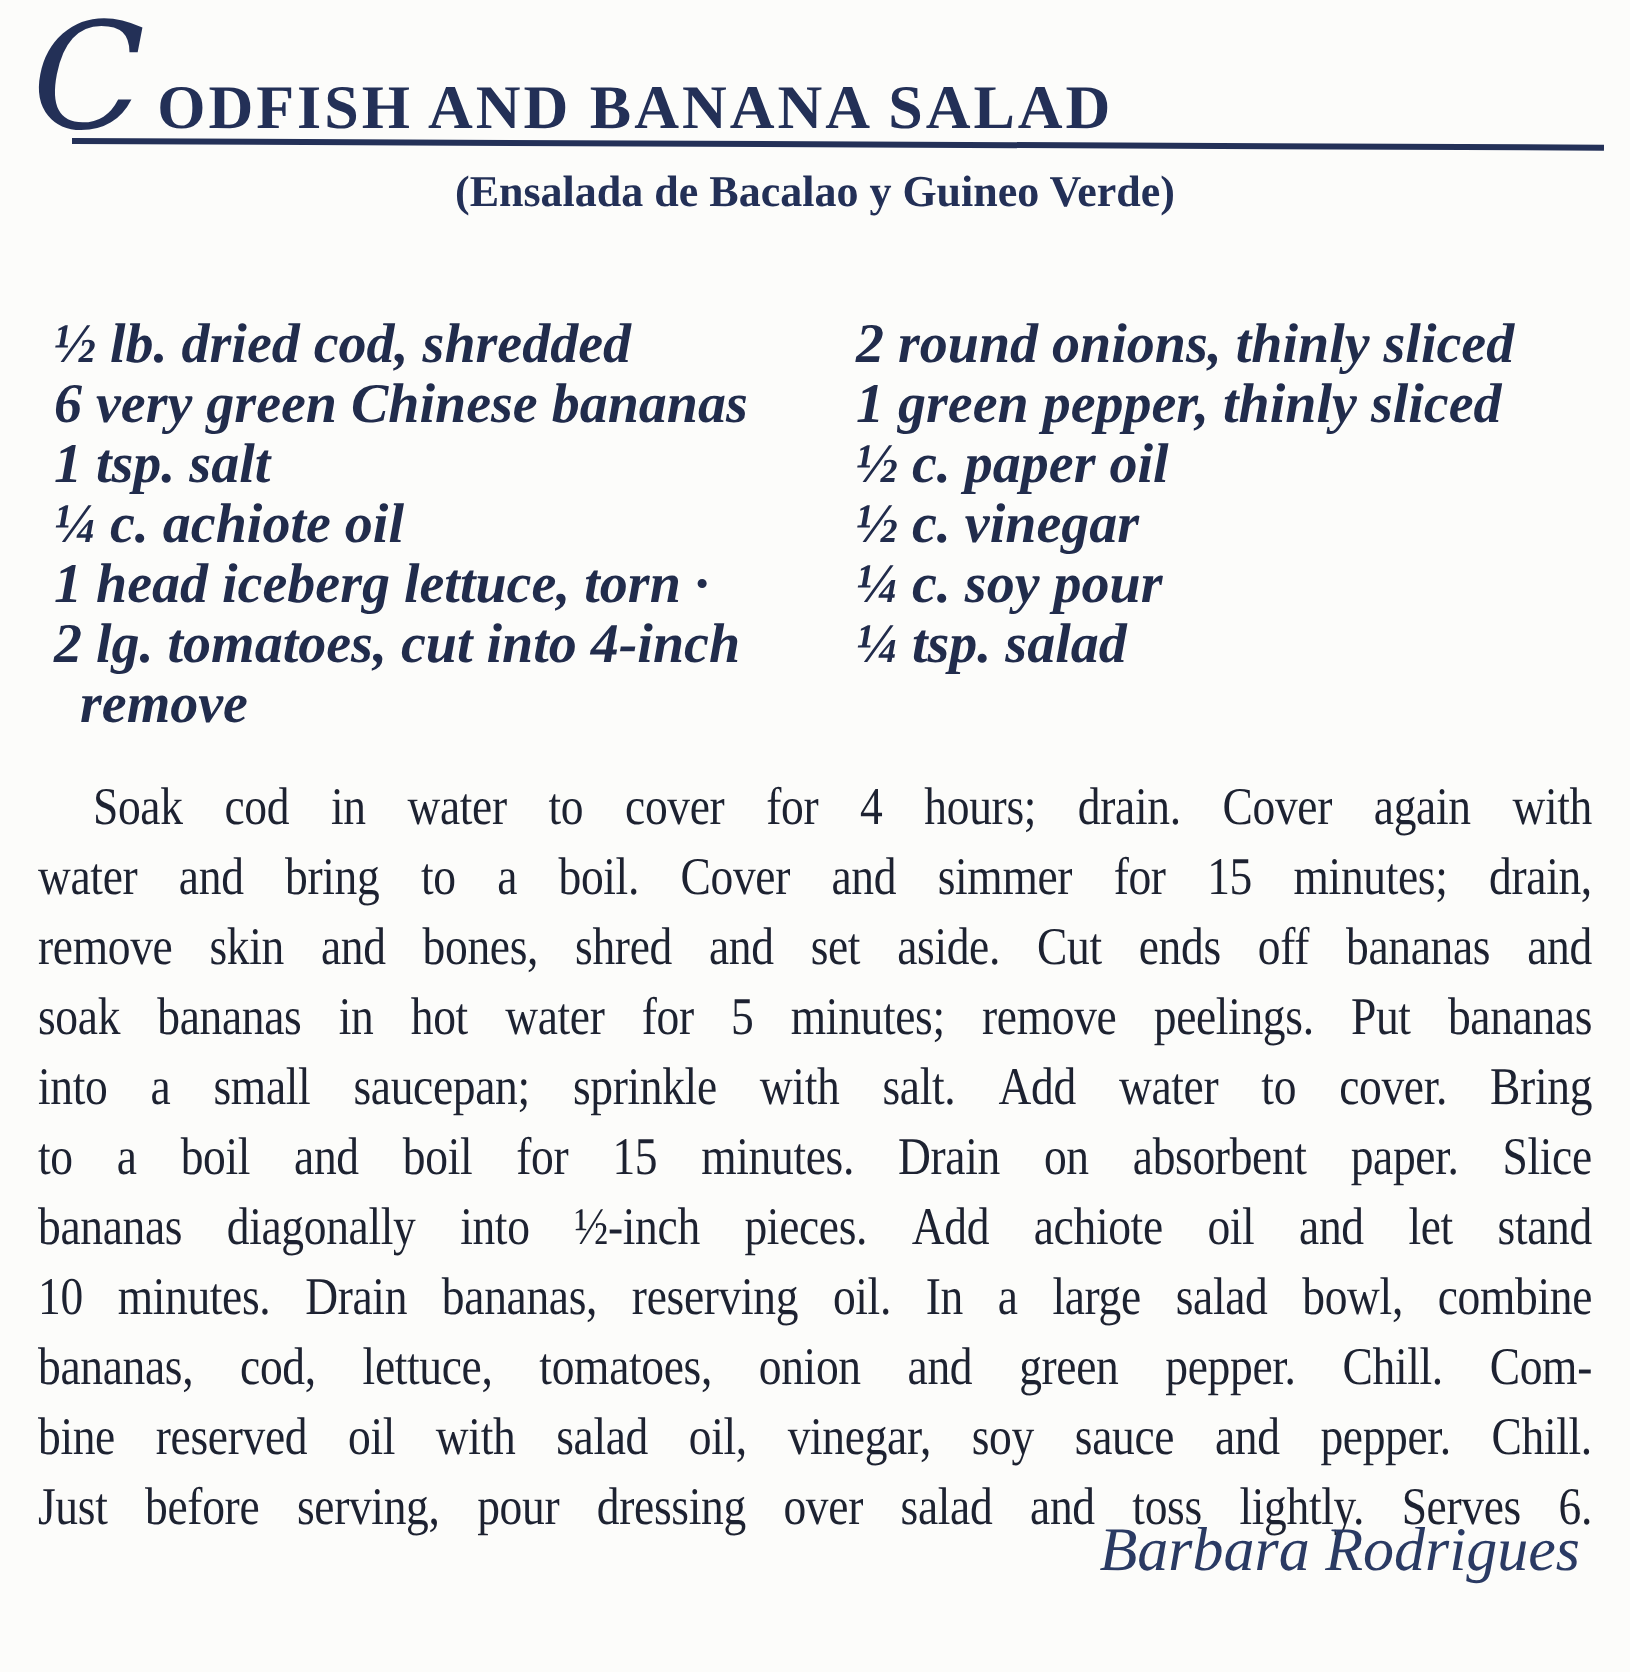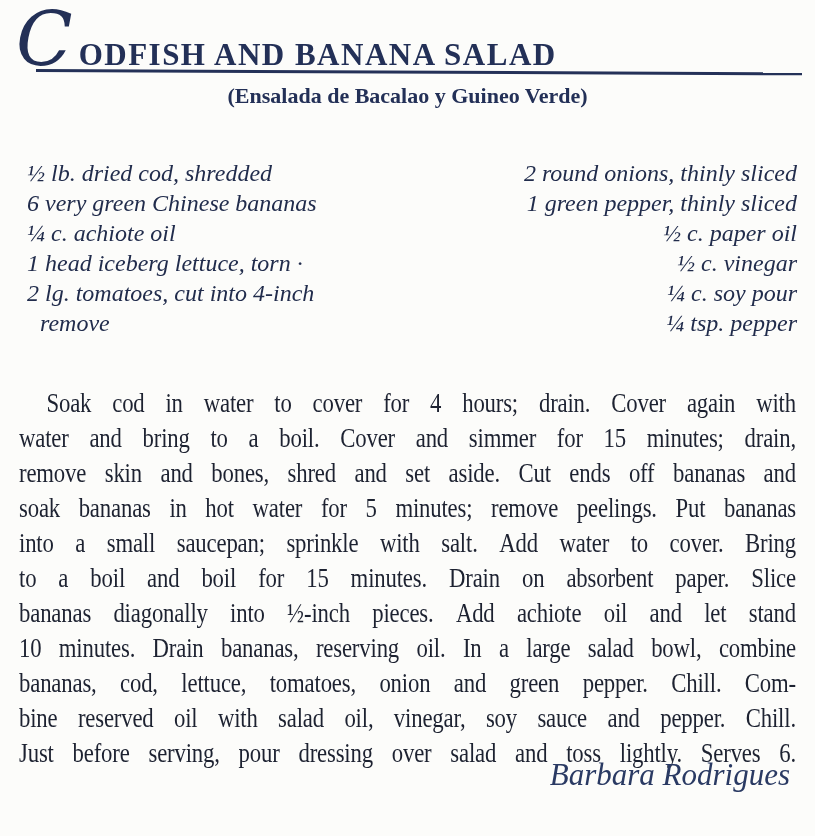--- a/index.html
+++ b/index.html
@@ -66,27 +66,27 @@
     color: var(--ink_navy);
   }
   
   .ingredients {
     position: absolute;
     top: 158px;
     left: 27px;
     right: 18px;
     display: flex;
     font-style: italic;
-    font-weight: normal;
-    font-size: 24px;
+    font-weight: bold;
+    font-size: 28px;
     line-height: 30px;
     color: var(--ink_ingredients);
   }
   .ing-col-left  { flex: 0 0 401px; }
-  .ing-col-right { flex: 1 1 auto; text-align: right; }
+  .ing-col-right { flex: 1 1 auto; }
   .ing-line { white-space: nowrap; }
   .ing-line.cont { padding-left: 13px; }
   
   .instructions {
     position: absolute;
     top: 386px;
     left: 19px;
     width: 905px;               
     transform: scaleX(0.8586);
     transform-origin: top left;
@@ -123,32 +123,33 @@
       <span class="title-rest">ODFISH AND BANANA SALAD</span>
     </div>
     <div class="title-rule"></div>
     <div class="subtitle">(Ensalada de Bacalao y Guineo Verde)</div>
   </header>
 
   <section class="ingredients">
     <div class="ing-col-left">
       <div class="ing-line">½ lb. dried cod, shredded</div>
       <div class="ing-line">6 very green Chinese bananas</div>
+      <div class="ing-line">1 tsp. salt</div>
       <div class="ing-line">¼ c. achiote oil</div>
       <div class="ing-line">1 head iceberg lettuce, torn ·</div>
       <div class="ing-line">2 lg. tomatoes, cut into 4-inch</div>
       <div class="ing-line cont">remove</div>
     </div>
     <div class="ing-col-right">
       <div class="ing-line">2 round onions, thinly sliced</div>
       <div class="ing-line">1 green pepper, thinly sliced</div>
       <div class="ing-line">½ c. paper oil</div>
       <div class="ing-line">½ c. vinegar</div>
       <div class="ing-line">¼ c. soy pour</div>
-      <div class="ing-line">¼ tsp. pepper</div>
+      <div class="ing-line">¼ tsp. salad</div>
     </div>
   </section>
 
   <section class="instructions">
     <p class="ins-line first">
         <span>Soak</span>
         <span>cod</span>
         <span>in</span>
         <span>water</span>
         <span>to</span>

